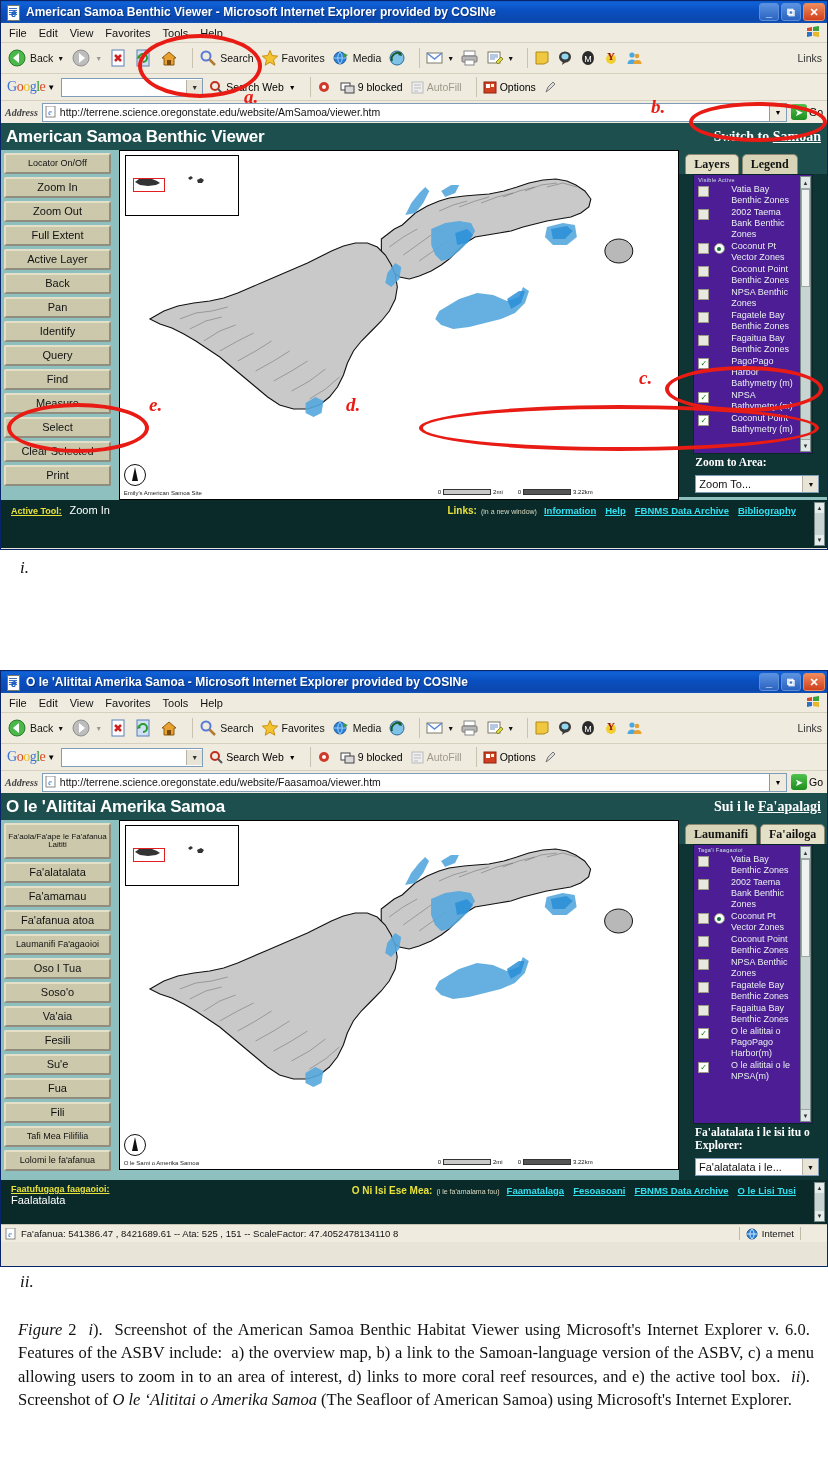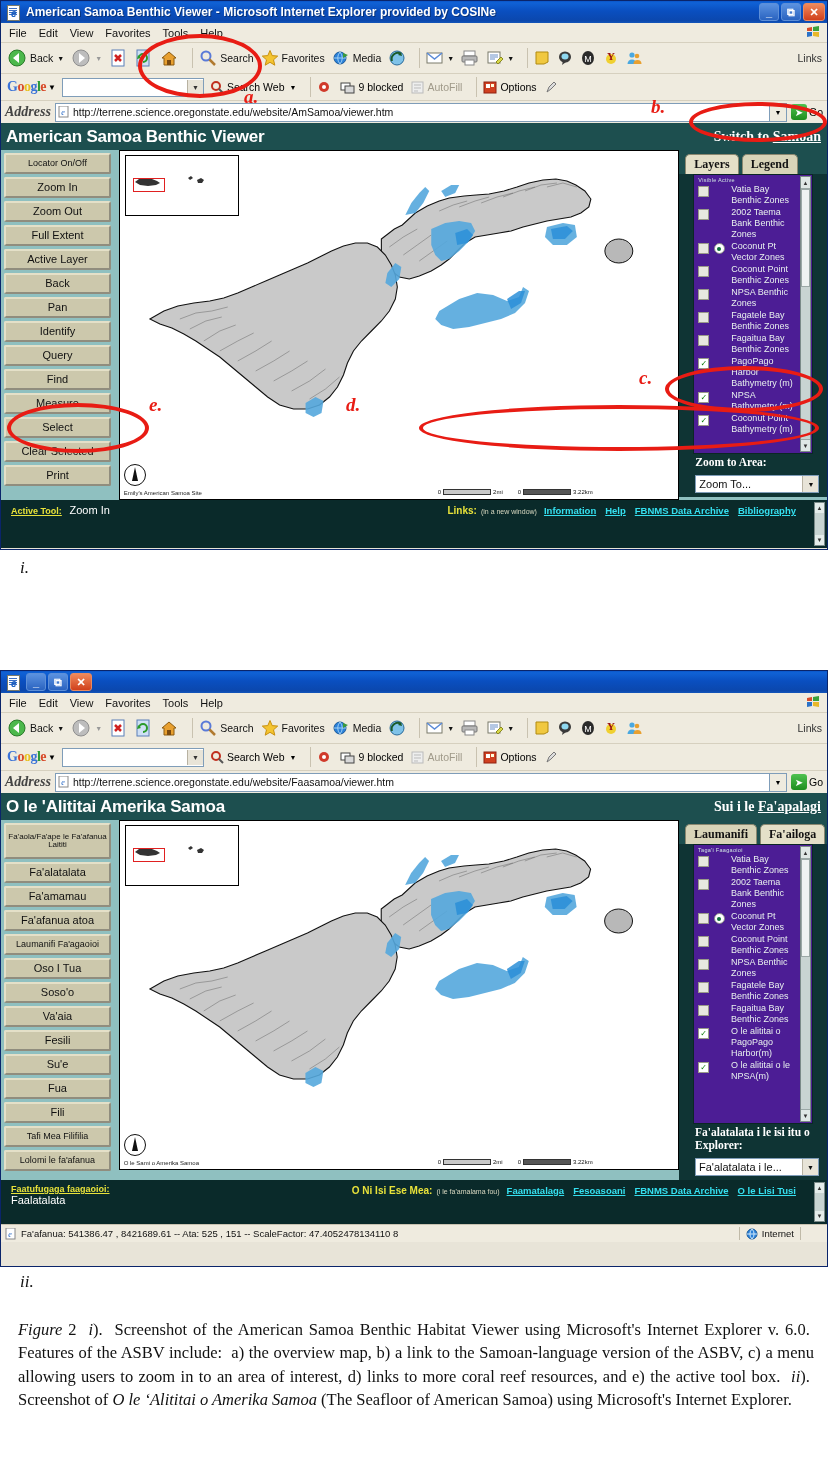--- a/index.html
+++ b/index.html
@@ -29,29 +29,29 @@
 
   .toolbar{height:30px;background:#efebdf;border-bottom:1px solid #d6d0bf;display:flex;align-items:center;
            padding-left:6px;font-size:11px;color:#111;position:relative;}
   .tb-item{display:flex;align-items:center;margin-right:7px;white-space:nowrap;}
   .tb-item .lbl{margin-left:3px;font-size:10.5px;}
   .tb-sep{width:1px;height:20px;background:#c9c2b0;margin:0 6px;}
   .links-lbl{position:absolute;right:5px;top:9px;font-size:10.5px;color:#333;}
 
   .gbar{height:26px;background:#efebdf;border-bottom:1px solid #d6d0bf;display:flex;align-items:center;
         padding-left:6px;font-size:11px;position:relative;}
-  .glogo{font-size:14px;font-weight:bold;letter-spacing:-.5px;margin-right:2px;font-family:"Liberation Serif",serif;}
+  .glogo{font-size:14px;font-weight:normal;letter-spacing:-.5px;margin-right:2px;font-family:"Liberation Serif",serif;}
   .gcombo{width:140px;height:17px;background:#fff;border:1px solid #7f9db9;margin:0 6px 0 4px;display:flex;align-items:center;justify-content:flex-end;}
   .gcombo .ar{width:15px;height:15px;background:#e8e4d8;border-left:1px solid #b8b2a2;display:flex;align-items:center;justify-content:center;font-size:7px;color:#333;}
   .gitem{display:flex;align-items:center;margin-right:8px;font-size:10.5px;white-space:nowrap;}
   .gitem .gi{margin-right:3px;}
   .gdim{color:#a09a8a;}
 
   .addrbar{height:22px;background:#efebdf;display:flex;align-items:center;padding-left:4px;font-size:11px;position:relative;}
-  .addrbar .alabel{color:#444;font-size:14px;margin-right:4px;}
+  .addrbar .alabel{color:#444;font-size:10px;margin-right:4px;}
   .addrinput{flex:1 1 auto;height:17px;background:#fff;border:1px solid #7f9db9;display:flex;align-items:center;
              padding-left:2px;font-size:10.5px;color:#111;overflow:hidden;white-space:nowrap;}
   .addrinput .favico{width:12px;height:12px;margin-right:3px;flex:0 0 auto;}
   .addr-dd{width:16px;height:17px;background:#efebdf;border:1px solid #7f9db9;border-left:none;display:flex;align-items:center;justify-content:center;font-size:7px;}
   .go-btn{display:flex;align-items:center;margin:0 4px;font-size:10.5px;}
   .go-ico{width:16px;height:16px;border-radius:3px;background:linear-gradient(to bottom,#4fc24f,#1e8e1e);
           color:#fff;font-size:10px;display:flex;align-items:center;justify-content:center;margin-right:2px;}
 
   
   .app{background:#1d4f4f;position:relative;}
@@ -598,20 +598,21 @@
 
   <div class="fignum" style="position:absolute;left:20px;top:558px;">i.</div>
 
   <div class="ie-window" id="win2" style="top:670px;height:597px;">
 
     <div class="titlebar">
       <span class="tb-ico">
           <span class="pg"></span>
           <span class="e">e</span>
         </span>
+      <span class="tb-title">O le 'Alititai Amerika Samoa - Microsoft Internet Explorer provided by COSINe</span>
       <span class="tb-btns">
         <span class="tb-btn">_</span>
         <span class="tb-btn">⧉</span>
         <span class="tb-btn close">✕</span>
       </span>
     </div>
 
     <div class="menubar">
       <span>File</span>
       <span>Edit</span>

